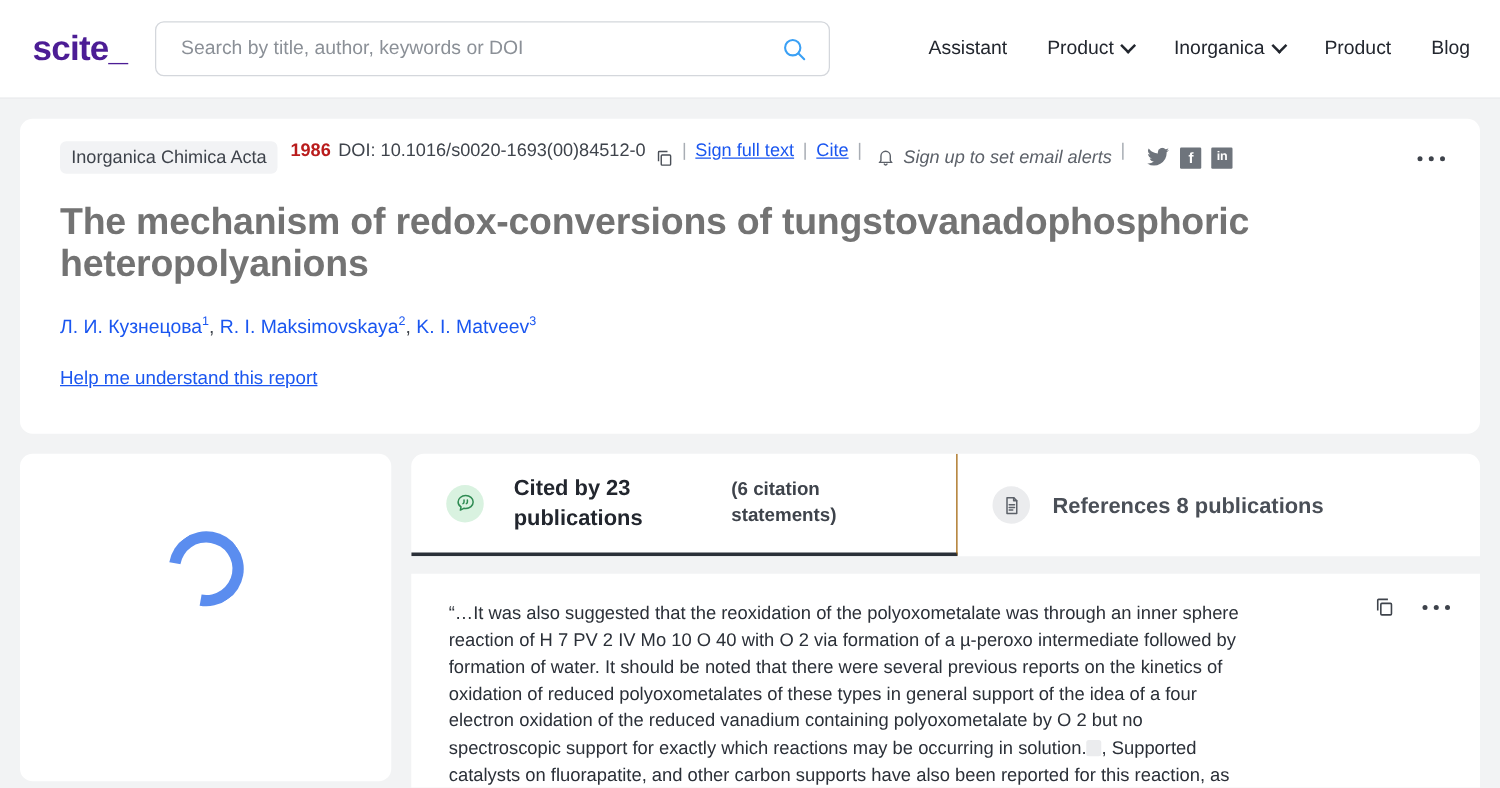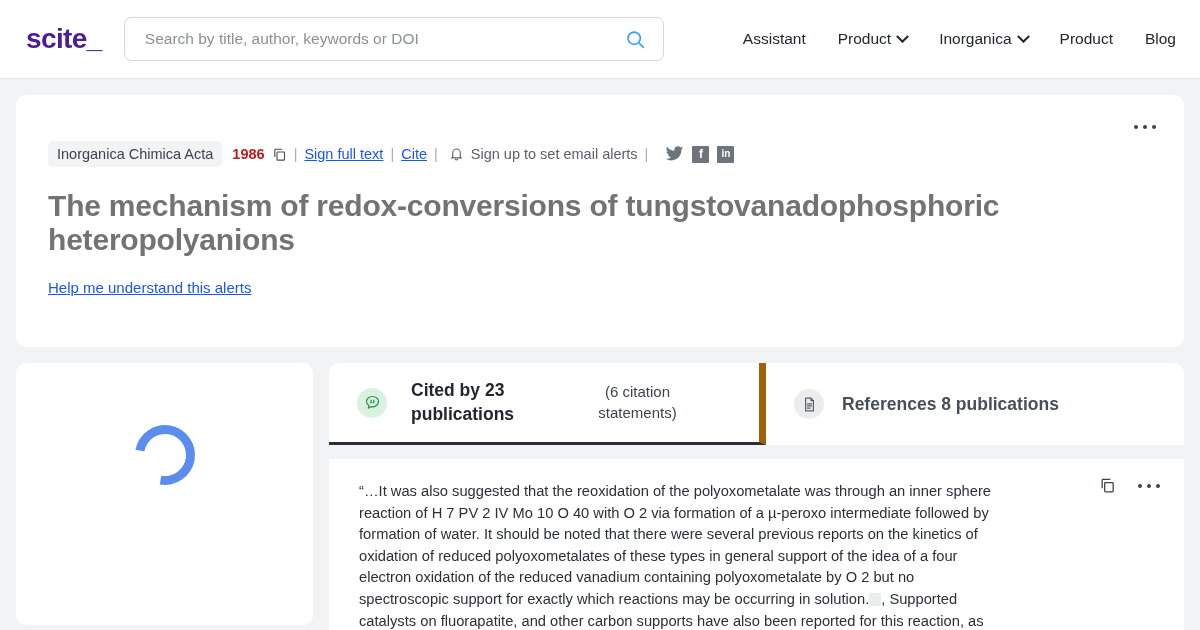--- a/index.html
+++ b/index.html
@@ -89,27 +89,25 @@
   .paper-card {
     background: #ffffff;
     border-radius: 10px;
     padding: 18px 32px 26px 32px;
     min-height: 252px;
     position: relative;
   }
 
   .meta-row {
     display: flex;
-    align-items: center;
     font-size: 14.5px;
     color: #3e434b;
     gap: 0;
     flex-wrap: nowrap;
     height: 26px;
-    margin-top: 28px;
   }
   .journal-badge {
     background: #f2f3f5;
     border-radius: 5px;
     padding: 5px 9px;
     font-size: 14.5px;
     color: #3e434b;
     white-space: nowrap;
     cursor: pointer;
   }
@@ -121,21 +119,21 @@
     text-decoration: underline;
     cursor: pointer;
     white-space: nowrap;
   }
   .meta-plain { color: #5c6169; white-space: nowrap; }
   .icon-btn {
     background: none; border: none; padding: 0;
     cursor: pointer; display: inline-flex; align-items: center;
     margin-left: 7px;
   }
-  .bell-wrap { display: inline-flex; align-items: center; gap: 7px; margin-left: 4px; }
+  .bell-wrap { display: inline-flex; align-items: center; gap: 7px; margin-left: 4px; font-style: italic; }
   .socials { display: flex; align-items: center; gap: 8px; margin-left: 10px; }
   .social-sq {
     width: 17px; height: 17px;
     background: #6e747c;
     display: flex; align-items: center; justify-content: center;
     color: #fff; font-size: 12px; font-weight: 700;
     cursor: pointer;
     border-radius: 1px;
     line-height: 1;
   }
@@ -221,21 +219,21 @@
     display: flex;
     align-items: center;
     cursor: pointer;
     padding: 0 22px 0 28px;
     position: relative;
   }
   .tab.active {
     width: 437px;
     flex: 0 0 437px;
     border-bottom: 3px solid #2b3038;
-    border-right: 7px solid #a16207;
+    border-right: 1px solid #a16207;
   }
   .tab-icon {
     width: 30px; height: 30px;
     border-radius: 50%;
     display: flex; align-items: center; justify-content: center;
     flex: 0 0 30px;
   }
   .tab-icon.cited { background: #d9f2e0; }
   .tab-icon.refs { background: #ebecee; }
   .tab-title {
@@ -245,21 +243,21 @@
     line-height: 1.35;
     margin-left: 24px;
     max-width: 140px;
   }
   .tab-sub {
     font-size: 15px;
     color: #3e434b;
     line-height: 1.35;
     margin-left: 34px;
     max-width: 105px;
-    text-align: center;
+    font-weight: bold;
   }
   .tab-refs-label {
     font-size: 17.5px;
     font-weight: 700;
     color: #4a4f57;
     margin-left: 18px;
     white-space: nowrap;
   }
 
   .statements {
@@ -340,20 +338,21 @@
 
     <div class="dots-menu">
       <i></i>
       <i></i>
       <i></i>
     </div>
 
     <div class="meta-row">
       <span class="journal-badge">Inorganica Chimica Acta</span>
       <span class="meta-year">1986</span>
+      <span class="meta-doi">DOI: 10.1016/s0020-1693(00)84512-0</span>
 
       <button class="icon-btn">
         <svg width="15" height="15" viewBox="0 0 24 24" fill="none" stroke="#4a4f57" stroke-width="1.8">
           <rect x="8" y="8" width="12" height="13" rx="1.2"></rect>
           <path d="M4.5 16V4.5C4.5 3.9 5 3.5 5.5 3.5H16"></path>
         </svg>
       </button>
 
       <span class="meta-sep">|</span>
       <span class="meta-link">Sign full text</span>
@@ -375,22 +374,25 @@
         <svg width="19" height="16" viewBox="0 0 24 20" fill="#6e747c">
           <path d="M23 2.3c-.8.4-1.7.6-2.6.8a4.6 4.6 0 0 0 2-2.5c-.9.5-1.9.9-2.9 1.1A4.5 4.5 0 0 0 11.7 5c0 .4 0 .7.1 1A12.8 12.8 0 0 1 2.5.9a4.5 4.5 0 0 0 1.4 6c-.7 0-1.4-.2-2-.5 0 2.2 1.5 4 3.6 4.4-.6.2-1.3.2-2 .1a4.5 4.5 0 0 0 4.2 3.1A9 9 0 0 1 1 16a12.7 12.7 0 0 0 19.6-11.3c.9-.6 1.7-1.4 2.4-2.4z"></path>
         </svg>
         <span class="social-sq">f</span>
         <span class="social-sq li">in</span>
       </div>
     </div>
 
     <h1 class="paper-title">The mechanism of redox-conversions of tungstovanadophosphoric heteropolyanions</h1>
 
-
-    <span class="help-link">Help me understand this alerts</span>
+    <div class="authors">
+      <span class="author"><span>Л. И. Кузнецова</span><sup>1</sup></span><span class="sep">, </span><span class="author"><span>R. I. Maksimovskaya</span><sup>2</sup></span><span class="sep">, </span><span class="author"><span>K. I. Matveev</span><sup>3</sup></span>
+    </div>
+
+    <span class="help-link">Help me understand this report</span>
   </div>
 
   <div class="lower">
 
     <div class="side-card">
       <div class="spinner"></div>
     </div>
 
     <div class="main-col">
 

